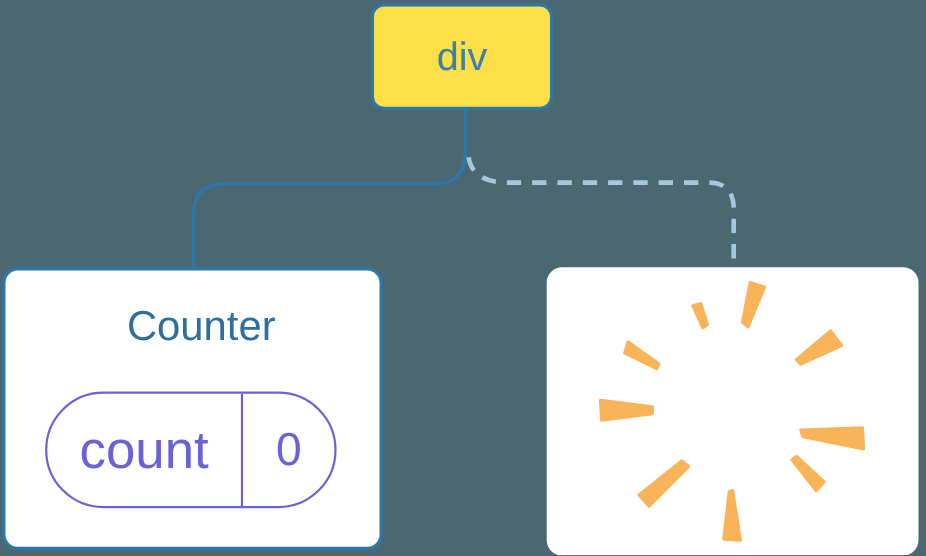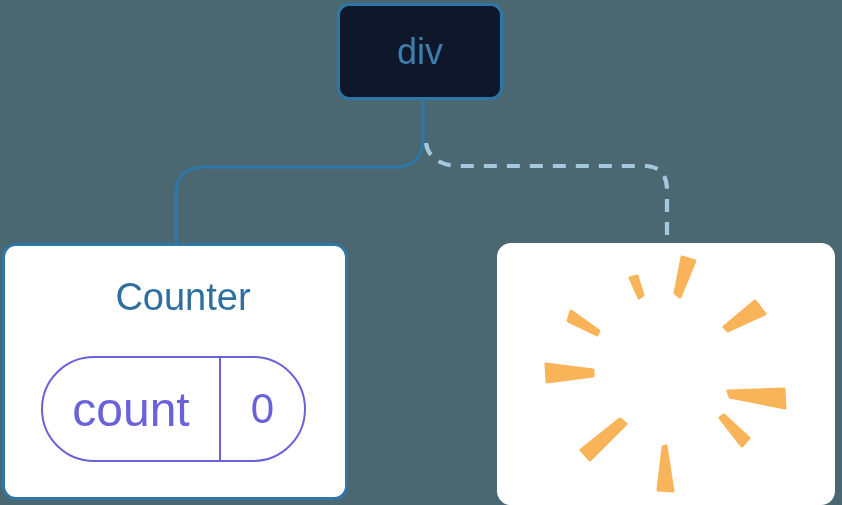--- a/index.html
+++ b/index.html
@@ -7,21 +7,21 @@
   .stage{
     position:relative;width:842px;height:505px;overflow:hidden;
     background:#4b6771;
     font-family:"Liberation Sans",sans-serif;
   }
   .edges{position:absolute;inset:0;width:842px;height:505px;pointer-events:none;}
   .edge-solid{fill:none;stroke:#2f77a6;stroke-width:3.2;}
   .edge-dashed{fill:none;stroke:#a6c8df;stroke-width:4.2;stroke-dasharray:13 10;}
   .node-root{
     position:absolute;left:337px;top:3px;width:166px;height:97px;box-sizing:border-box;
-    background:#0f172a;border:3px solid #2f77a6;border-radius:12px;
+    background:#fde047;border:3px solid #2f77a6;border-radius:12px;
     display:flex;align-items:center;justify-content:center;
   }
   .root-label{font-size:36px;color:#3e7eab;}
   .card{position:absolute;background:#ffffff;box-sizing:border-box;}
   .card-counter{left:2px;top:243px;width:346px;height:257px;border:3px solid #2f77a6;border-radius:14px;}
   .counter-title{
     position:absolute;top:30px;left:16px;right:0;text-align:center;
     font-size:38px;color:#2e6f9f;
   }
   .pill{

